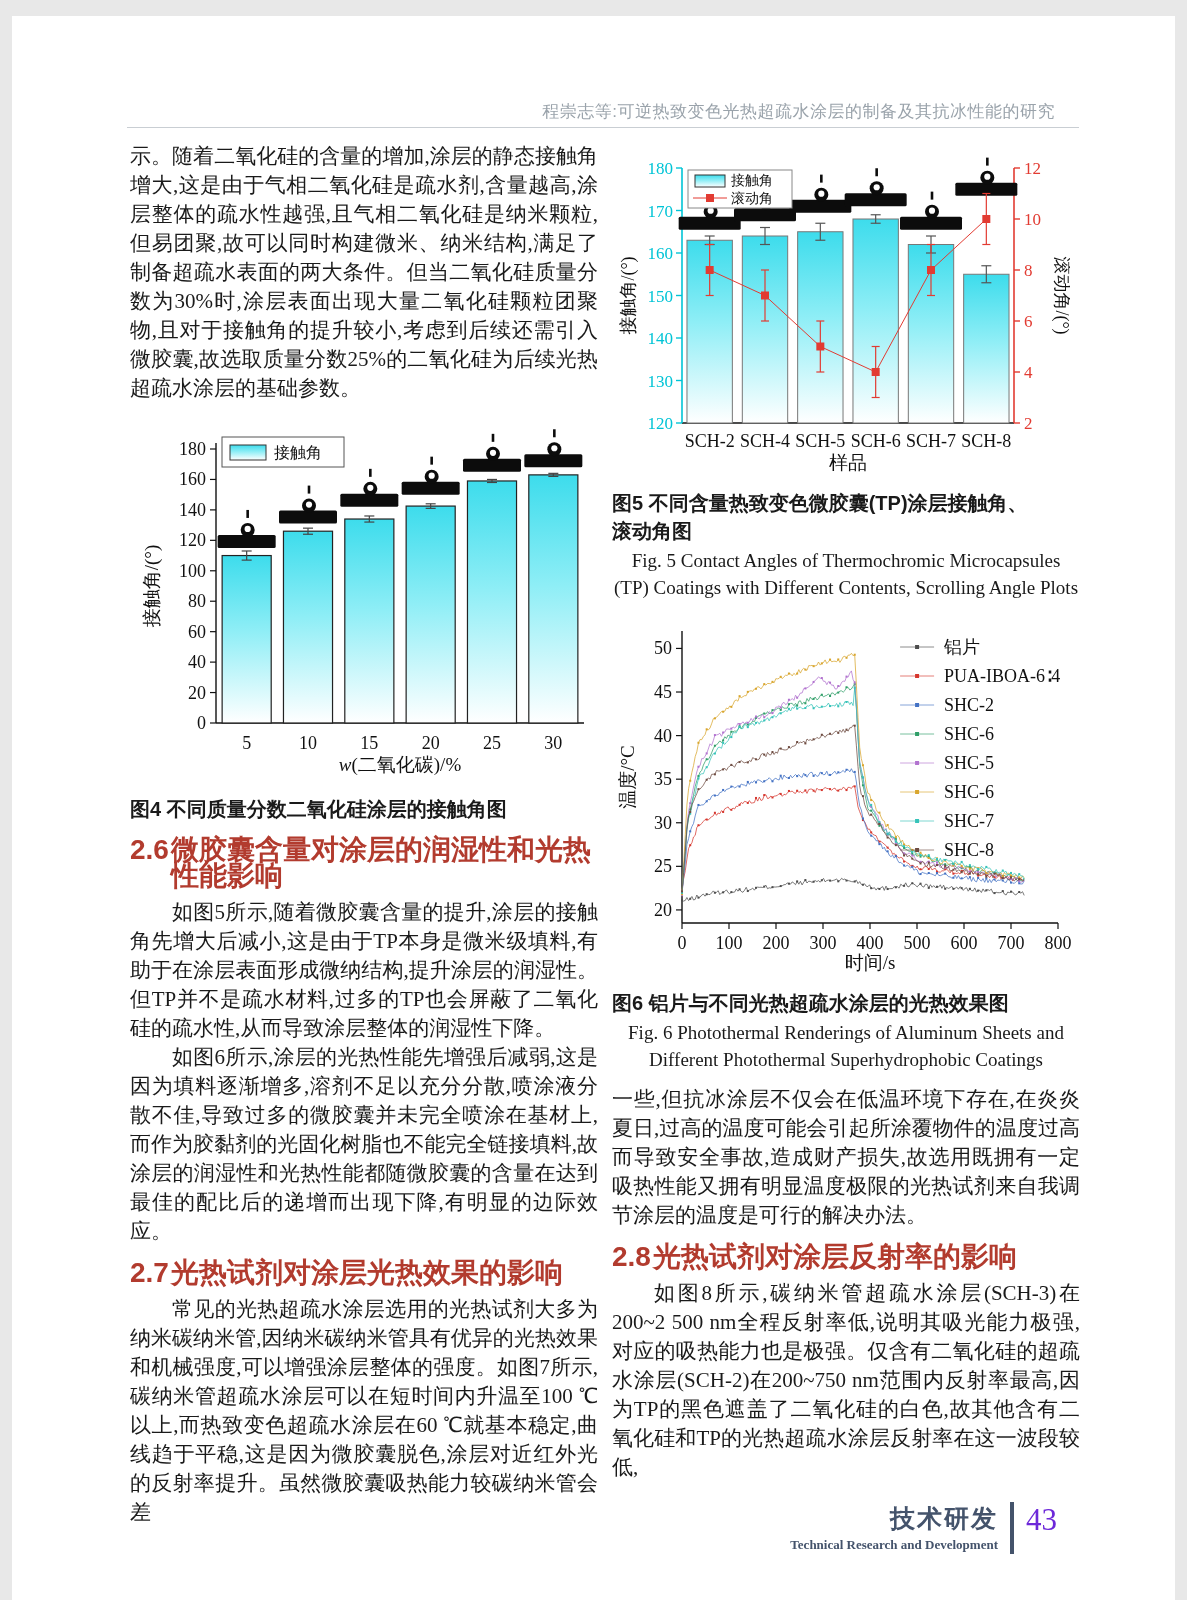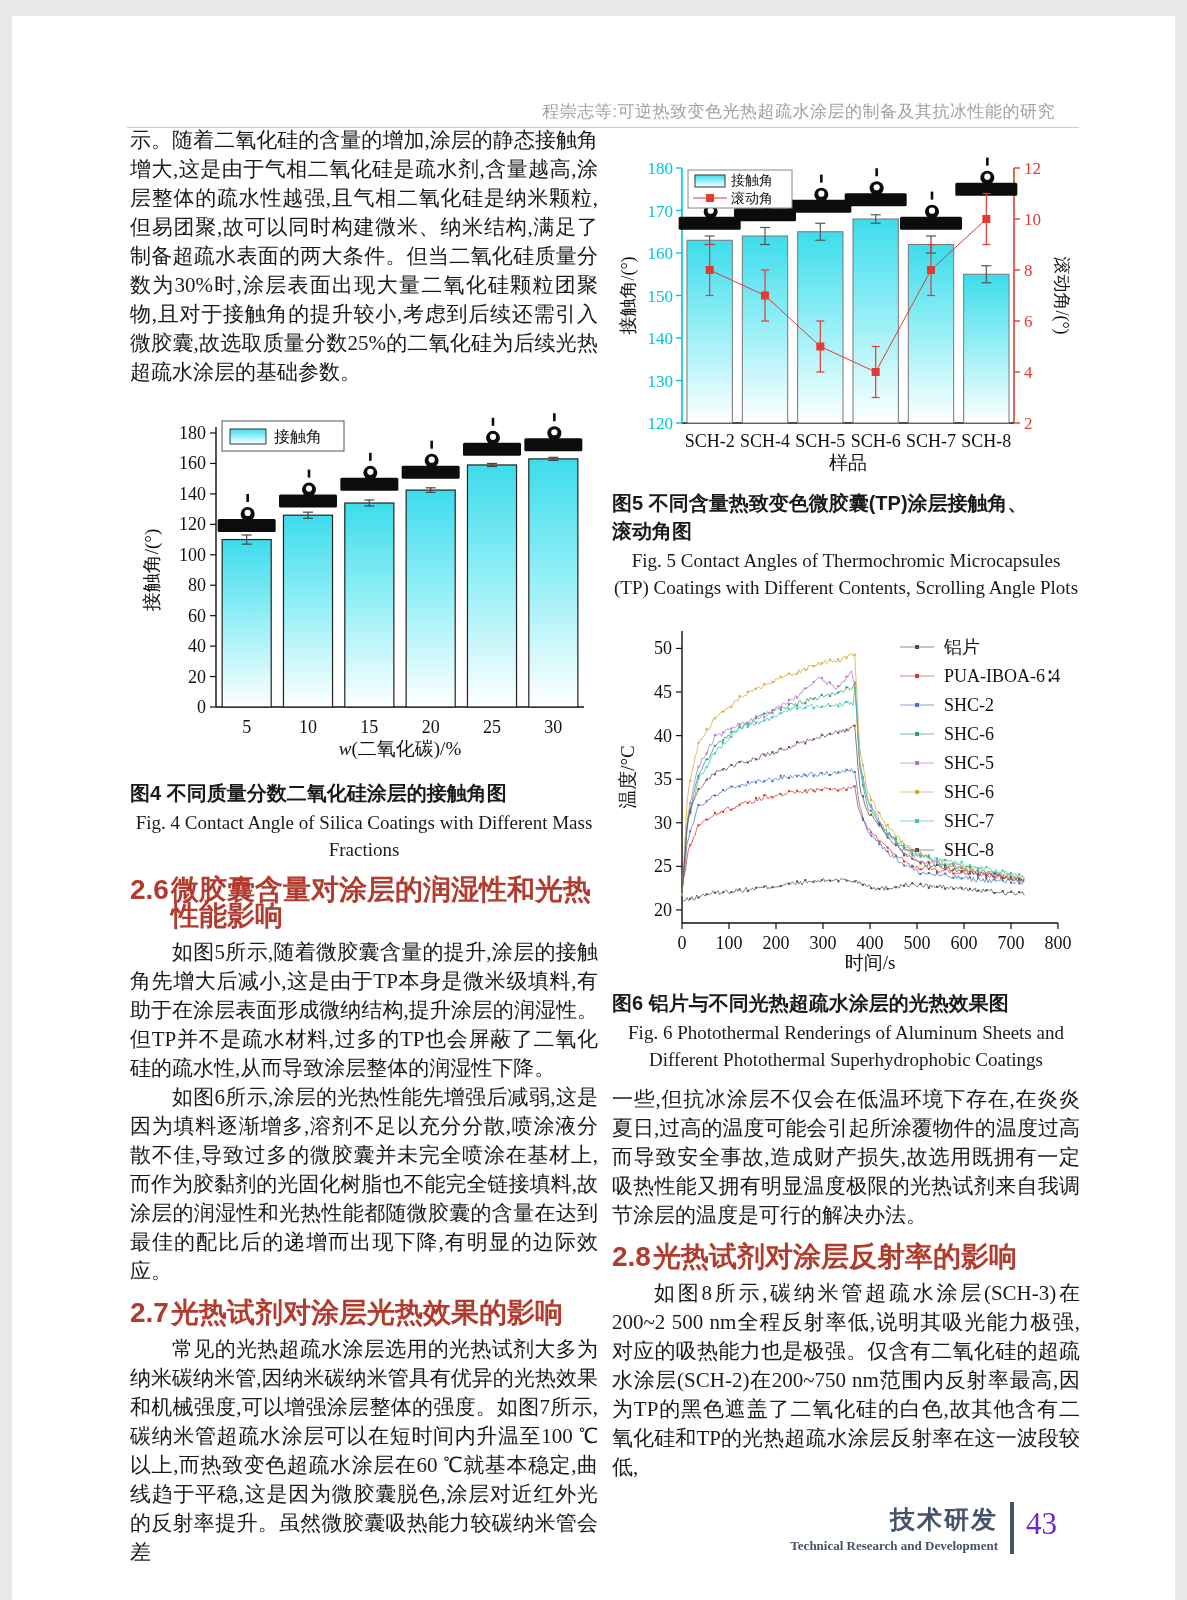--- a/index.html
+++ b/index.html
@@ -2,31 +2,31 @@
 <html lang="zh"><head>
 <meta charset="utf-8">
 <style>
   html,body{margin:0;padding:0;background:#e8e8e8;}
   .page{position:relative;width:1163px;height:1600px;background:#ffffff;overflow:hidden;
         font-family:"Liberation Serif",serif;color:#1a1a1a;margin:16px auto;}
   .running-title{position:absolute;top:84px;right:120px;
         font-family:"Liberation Sans",sans-serif;font-size:17px;color:#9aa3ab;letter-spacing:.5px;}
   .header-rule{position:absolute;top:111px;left:115px;width:952px;height:1px;background:#c9ced3;}
   .col{position:absolute;width:468px;}
-  .col-left{left:118px;top:110px;}
+  .col-left{left:118px;top:126px;}
   .col-right{left:600px;top:140px;}
   p.body{font-size:21px;line-height:29px;text-align:justify;margin:0;}
   p.indent{text-indent:2em;}
   .chart{position:relative;background:#fff;}
   .cap-zh{font-family:"Liberation Sans",sans-serif;font-weight:bold;font-size:20px;line-height:28px;
         text-align:left;margin-top:8px;}
   .cap-en{font-weight:normal;font-size:19px;line-height:27px;text-align:center;margin-top:2px;}
   h3.sec{font-family:"Liberation Sans",sans-serif;font-size:28px;color:#b23b2e;
         margin:14px 0 9px 0;font-weight:bold;display:flex;gap:2px;line-height:26px;}
-  .footer{position:absolute;top:1486px;right:118px;display:flex;align-items:center;gap:12px;}
+  .footer{position:absolute;top:1486px;right:118px;display:flex;gap:12px;}
   .footer-text{text-align:right;}
   .footer-zh{font-family:"Liberation Sans",sans-serif;font-weight:bold;font-size:25px;
         color:#44536b;letter-spacing:2px;}
   .footer-en{font-family:"Liberation Serif",serif;font-weight:bold;font-size:13px;color:#44536b;margin-top:2px;}
   .footer-bar{width:4px;height:52px;background:#44536b;}
   .footer-page{font-size:31px;color:#6d28d9;font-family:"Liberation Serif",serif;padding-bottom:8px;}
 </style>
 </head>
 <body>
 
@@ -137,21 +137,20 @@
           <text x="417.33333333333337" y="330" font-family="&quot;Liberation Serif&quot;,serif" font-size="18" fill="#111" text-anchor="middle">30</text>
           <text x="264" y="352" font-family="&quot;Liberation Serif&quot;,serif" font-size="19" fill="#111" text-anchor="middle"><tspan font-style="italic">w</tspan><tspan>(二氧化碳)/%</tspan></text>
           <g>
             <rect x="86" y="18" width="122" height="30" fill="#fff" stroke="#555" stroke-width="1"></rect>
             <rect x="94" y="26" width="36" height="15" fill="url(#gradCyan4)" stroke="#333" stroke-width="1"></rect>
             <text x="138" y="39" font-family="&quot;Liberation Serif&quot;,serif" font-size="16" fill="#111">接触角</text>
           </g>
         </svg></div>
 
     <div class="cap-zh">图4  不同质量分数二氧化硅涂层的接触角图</div>
-    <div class="cap-en">Fig. 4  Contact Angle of Silica Coatings with Different Mass Fractions</div>
 
     <h3 class="sec">
       <span>2.6</span>
       <span>微胶囊含量对涂层的润湿性和光热性能影响</span>
     </h3>
     <p class="body indent">如图5所示,随着微胶囊含量的提升,涂层的接触角先增大后减小,这是由于TP本身是微米级填料,有助于在涂层表面形成微纳结构,提升涂层的润湿性。但TP并不是疏水材料,过多的TP也会屏蔽了二氧化硅的疏水性,从而导致涂层整体的润湿性下降。</p>
     <p class="body indent">如图6所示,涂层的光热性能先增强后减弱,这是因为填料逐渐增多,溶剂不足以充分分散,喷涂液分散不佳,导致过多的微胶囊并未完全喷涂在基材上,而作为胶黏剂的光固化树脂也不能完全链接填料,故涂层的润湿性和光热性能都随微胶囊的含量在达到最佳的配比后的递增而出现下降,有明显的边际效应。</p>
 
     <h3 class="sec">
       <span>2.7</span>

